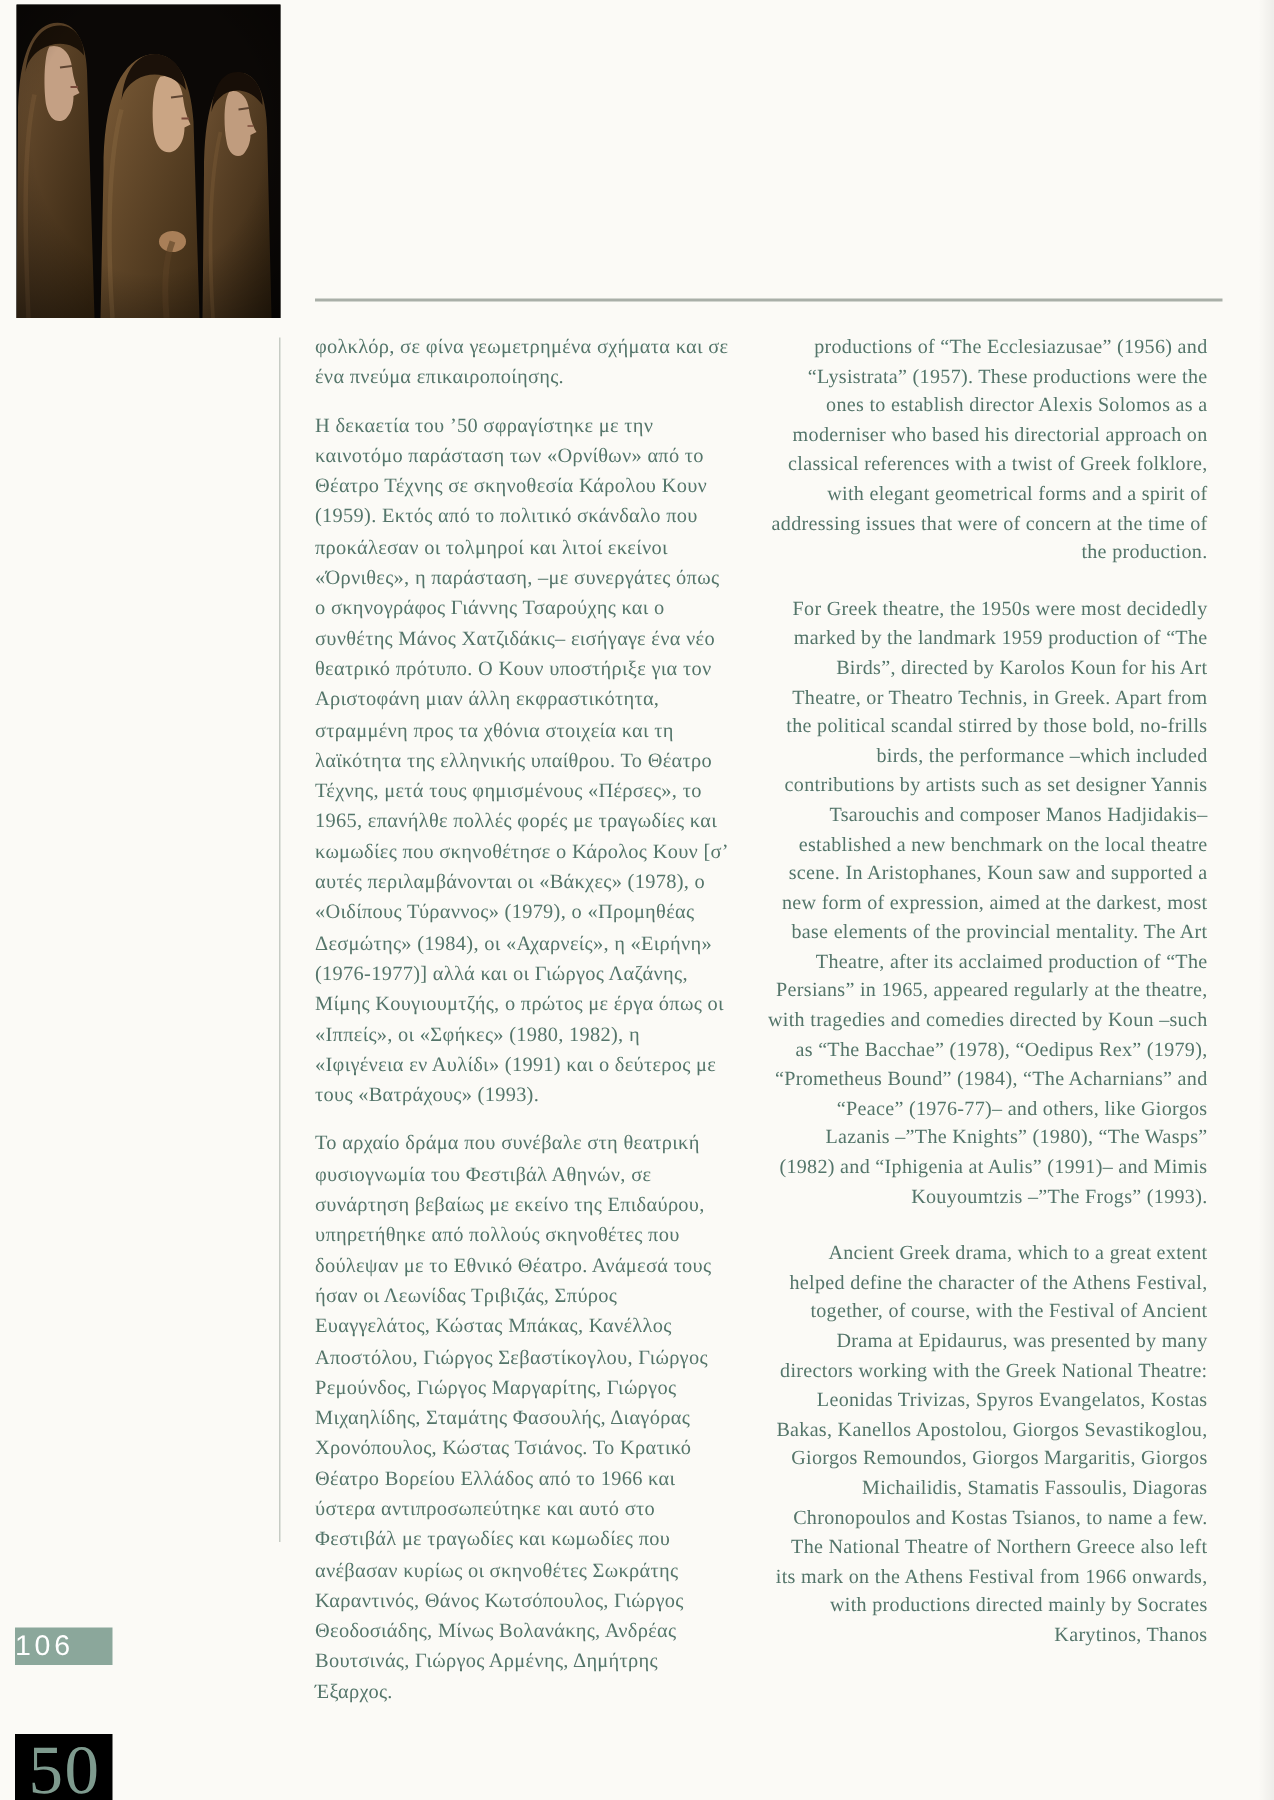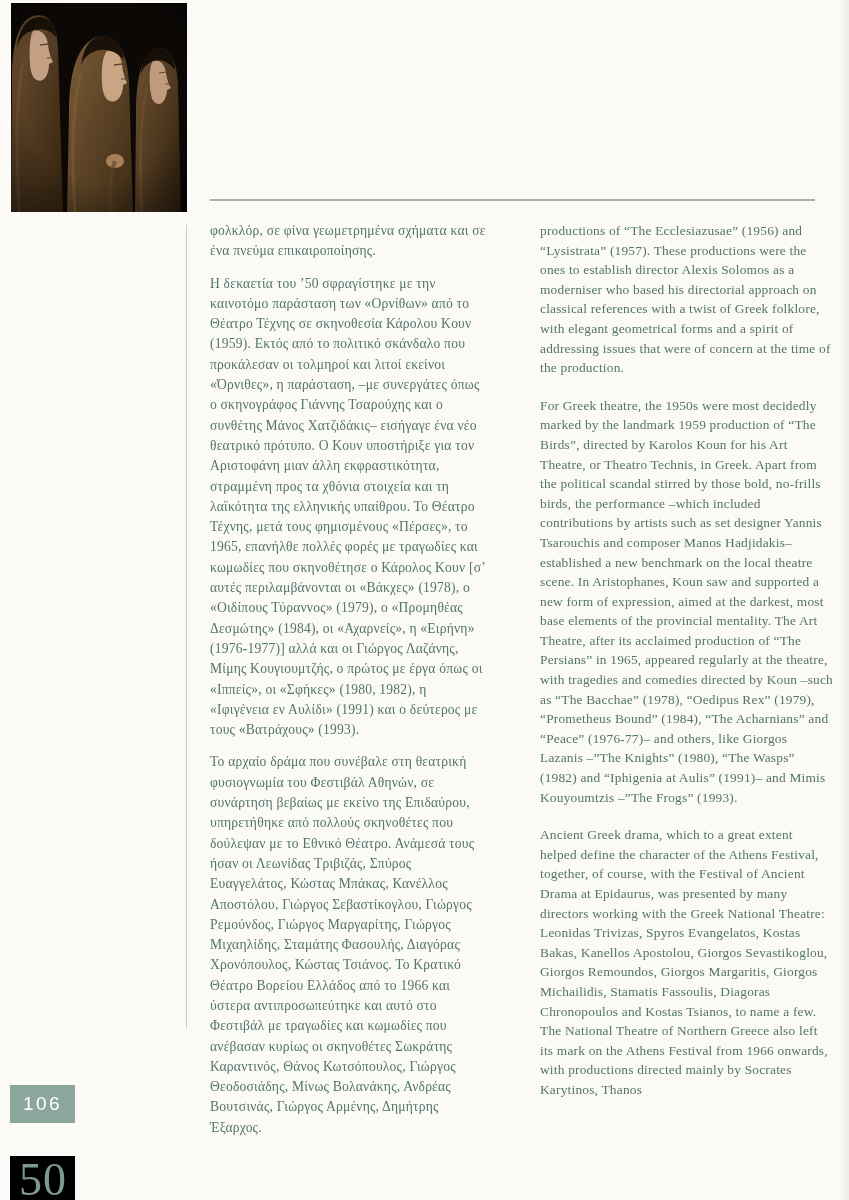--- a/index.html
+++ b/index.html
@@ -33,28 +33,28 @@
     text-align:left;
     letter-spacing:0.2px;
   }
   .col p{margin:0;}
   .col-greek{
     left:210px;width:276px;
     font-size:13.6px;line-height:20.3px;
   }
   .col-greek p{margin-bottom:12px;}
   .col-english{
-    left:540px;width:293px;
-    font-size:13.4px;line-height:19.6px;
+    left:512px;width:293px;
+    font-size:13.4px;line-height:19.6px;text-align:right;
   }
   .col-english p{margin-bottom:18px;}
   .pagenum{
-    position:absolute;left:10px;top:1085px;width:65px;height:38px;
+    position:absolute;left:10px;top:1085px;width:65px;height:25px;
     background:#8ba79b;color:#ffffff;
-    display:flex;align-items:center;justify-content:center;
+    display:flex;align-items:center;
     font-family:"Liberation Sans","DejaVu Sans",sans-serif;
     font-size:19px;letter-spacing:2.5px;font-weight:400;
   }
   .logo{
     position:absolute;left:10px;top:1156px;width:65px;height:84px;
     background:#000000;color:#7e9a8e;
     padding:2px 0 0 9px;box-sizing:border-box;
   }
   .logo-big{
     font-size:46px;line-height:44px;letter-spacing:1px;

